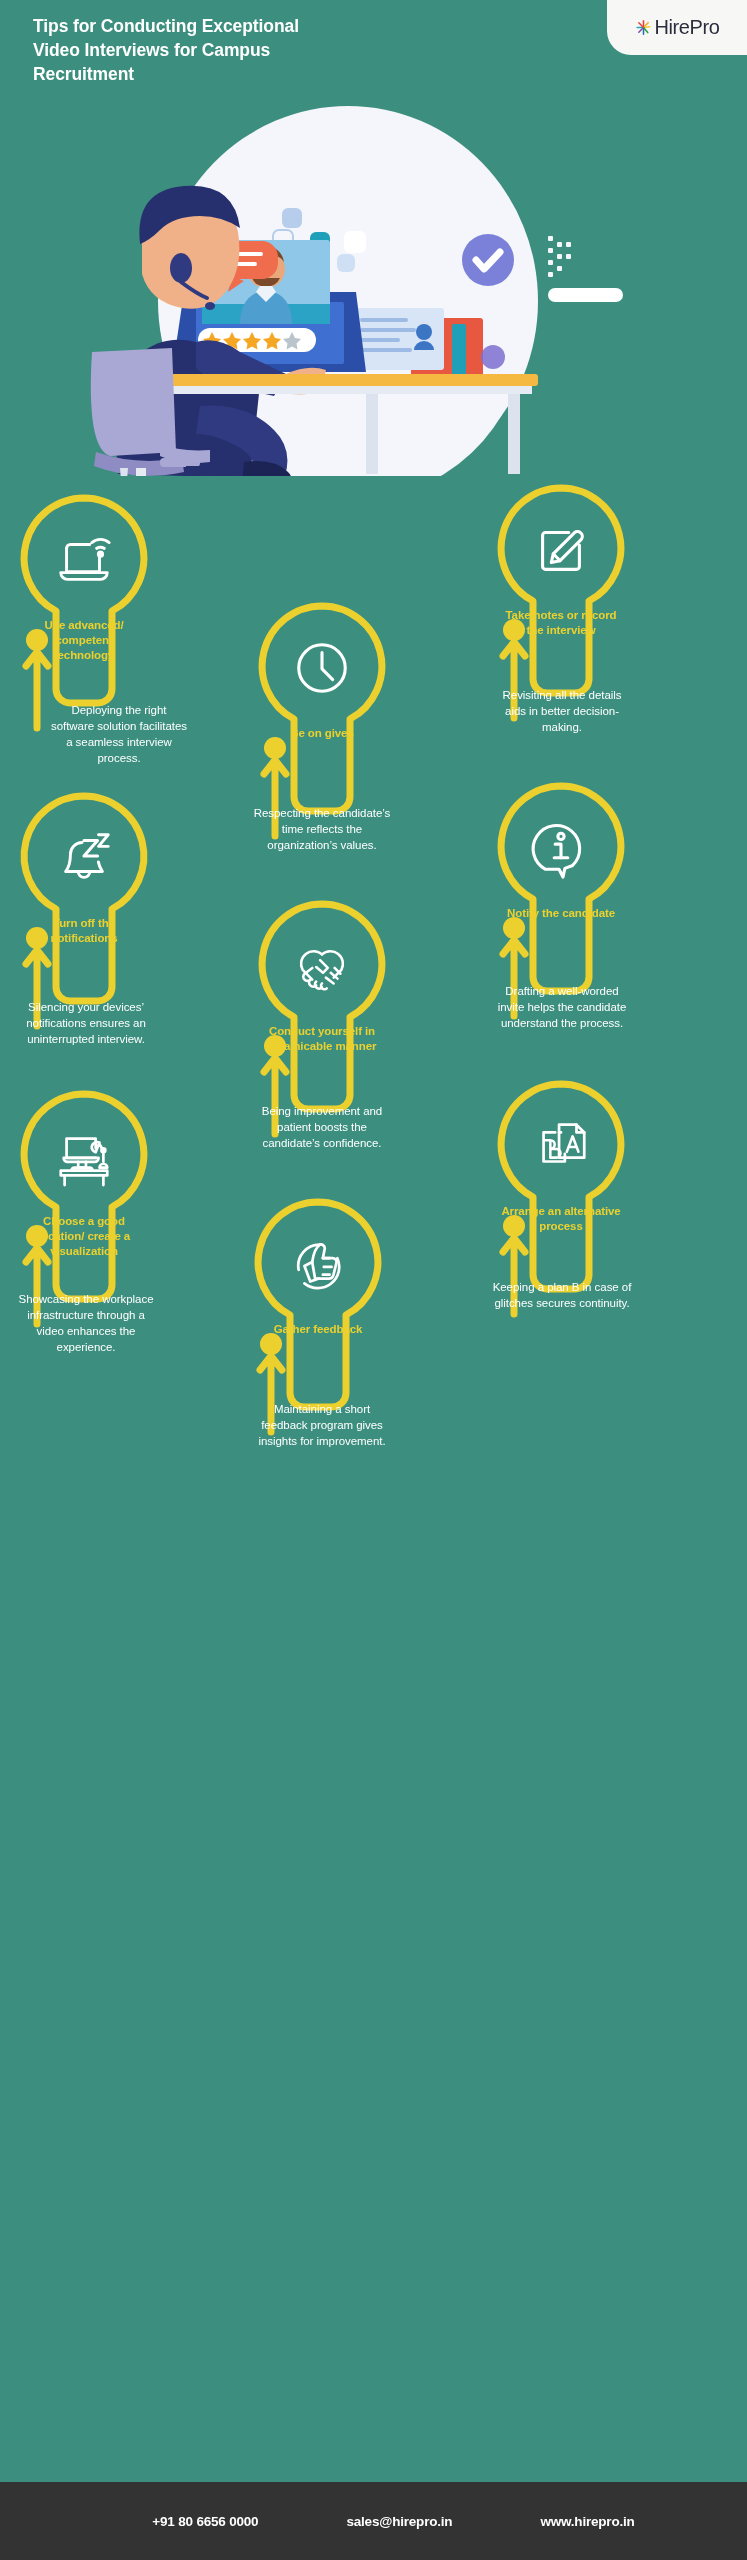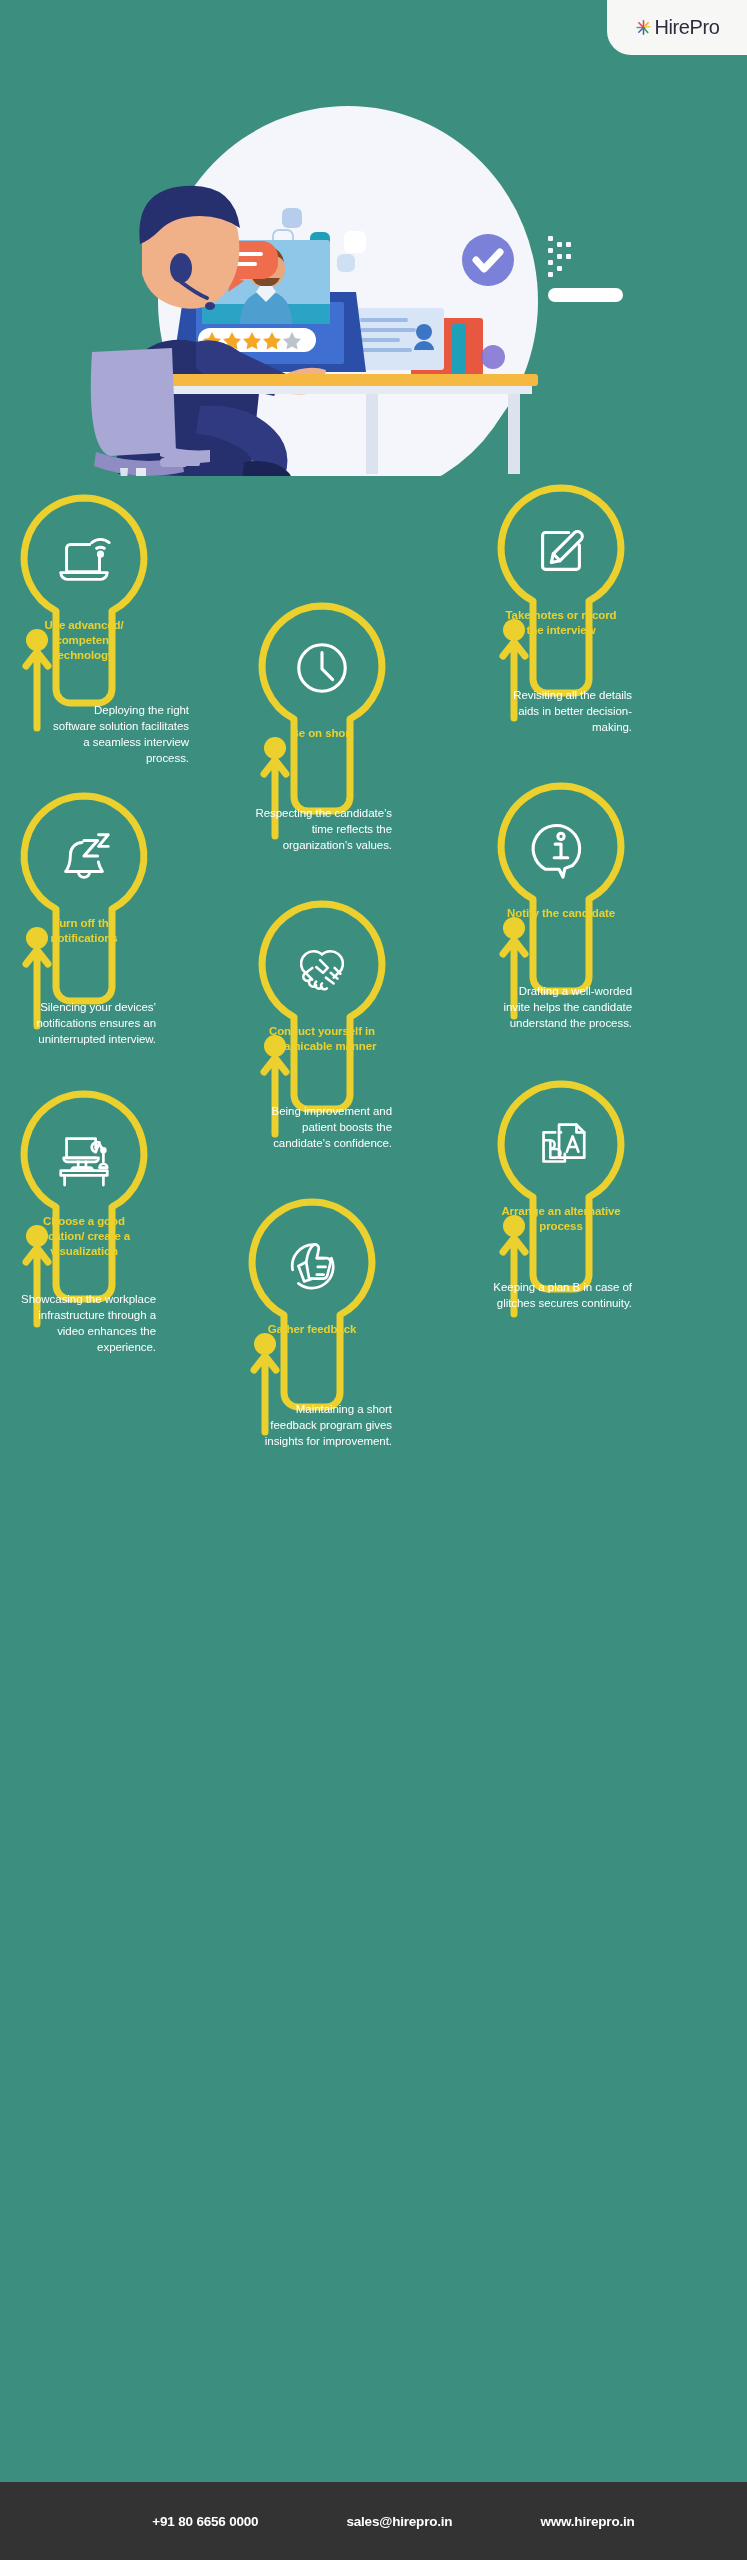--- a/index.html
+++ b/index.html
@@ -38,36 +38,37 @@
     position:absolute; left:0; top:24px; width:148px; height:88px;
     display:flex; align-items:center; justify-content:center;
   }
   .bulb .icon-wrap svg { position:static; width:62px; height:62px; }
   .bulb .blabel {
     position:absolute; left:14px; width:120px; top:126px;
     text-align:center; font-size:11.5px; font-weight:bold; color:#ecd12e;
     line-height:1.32; letter-spacing:-.1px;
   }
   .desc {
-    position:absolute; text-align:right; color:#ffffff;
+    position:absolute; text-align:center; color:#ffffff;
     font-size:11.5px; line-height:1.38; letter-spacing:-.05px;
   }
 
   
   .footer {
     position:absolute; left:0; bottom:0; width:747px; height:78px;
     background:#333333; display:flex; align-items:center; justify-content:center; gap:0;padding-left:40px;
   }
   .footer .fitem { color:#ffffff; font-size:13.5px; font-weight:bold; letter-spacing:-.2px; }
   .footer .sp1 { width:88px; } .footer .sp2 { width:88px; }
 </style>
 </head>
 <body>
 
 <div class="header">
+  <div class="title">Tips for Conducting Exceptional Video Interviews for Campus Recruitment</div>
   <div class="logo-plate">
     <svg class="logo-mark" viewBox="0 0 40 40">
       <g stroke-width="3.6" stroke-linecap="round">
         <line x1="20" y1="20" x2="20" y2="4" stroke="#e8413a"></line>
         <line x1="20" y1="20" x2="31" y2="9" stroke="#f5a623"></line>
         <line x1="20" y1="20" x2="35" y2="18" stroke="#f2d02c"></line>
         <line x1="20" y1="20" x2="30" y2="32" stroke="#2f9e44"></line>
         <line x1="20" y1="20" x2="20" y2="36" stroke="#1f6fb5"></line>
         <line x1="20" y1="20" x2="9" y2="31" stroke="#7b4fa8"></line>
         <line x1="20" y1="20" x2="5" y2="20" stroke="#2aa3c4"></line>
@@ -245,21 +246,21 @@
     <path d="M74 6 a60 60 0 0 1 28 113 l0 78 a14 14 0 0 1 -14 14 l-28 0 a14 14 0 0 1 -14 -14 l0 -78 A60 60 0 0 1 74 6 Z" fill="none" stroke="#ecd12e" stroke-width="7" stroke-linejoin="round"></path>
     <circle cx="27" cy="148" r="11" fill="#ecd12e"></circle>
     <path d="M27 236 L27 168 M27 160 l-11 14 M27 160 l11 14" stroke="#ecd12e" stroke-width="7" fill="none" stroke-linecap="round"></path>
   </svg>
   <div class="icon-wrap">
     <svg viewBox="0 0 64 64" fill="none" stroke="#ffffff" stroke-width="3.2" stroke-linecap="round" stroke-linejoin="round">
       <circle cx="32" cy="32" r="24"></circle>
       <path d="M32 16 L32 33 L43 44"></path>
     </svg>
   </div>
-  <div class="blabel">Be on short</div>
+  <div class="blabel">Be on gives</div>
 </div>
 <div class="desc" style="left:252px; top:806px; width:140px;">Respecting the candidate’s time reflects the organization’s values.</div>
 
 <div class="bulb" style="left:10px; top:790px;">
   <svg viewBox="0 0 148 222">
     <path d="M74 6 a60 60 0 0 1 28 113 l0 78 a14 14 0 0 1 -14 14 l-28 0 a14 14 0 0 1 -14 -14 l0 -78 A60 60 0 0 1 74 6 Z" fill="none" stroke="#ecd12e" stroke-width="7" stroke-linejoin="round"></path>
     <circle cx="27" cy="148" r="11" fill="#ecd12e"></circle>
     <path d="M27 236 L27 168 M27 160 l-11 14 M27 160 l11 14" stroke="#ecd12e" stroke-width="7" fill="none" stroke-linecap="round"></path>
   </svg>
   <div class="icon-wrap">
@@ -352,21 +353,21 @@
       <path d="M30 10 l18 0 8 8 0 26 -26 0 Z"></path>
       <path d="M48 10 l0 8 8 0"></path>
       <path d="M38 38 l6 -16 6 16 M40 33 l8 0" stroke-width="2.6"></path>
       <path d="M19 26 l0 18 6 0 a4.5 4.5 0 0 0 0 -9 l-6 0 a4.5 4.5 0 0 0 0 -9 l-6 0" transform="translate(2,0)" stroke-width="2.6"></path>
     </svg>
   </div>
   <div class="blabel">Arrange an alternative process</div>
 </div>
 <div class="desc" style="left:492px; top:1280px; width:140px;">Keeping a plan B in case of glitches secures continuity.</div>
 
-<div class="bulb" style="left:238px; top:1196px;">
+<div class="bulb" style="left:244px; top:1196px;">
   <svg viewBox="0 0 148 222">
     <path d="M74 6 a60 60 0 0 1 28 113 l0 78 a14 14 0 0 1 -14 14 l-28 0 a14 14 0 0 1 -14 -14 l0 -78 A60 60 0 0 1 74 6 Z" fill="none" stroke="#ecd12e" stroke-width="7" stroke-linejoin="round"></path>
     <circle cx="27" cy="148" r="11" fill="#ecd12e"></circle>
     <path d="M27 236 L27 168 M27 160 l-11 14 M27 160 l11 14" stroke="#ecd12e" stroke-width="7" fill="none" stroke-linecap="round"></path>
   </svg>
   <div class="icon-wrap">
     <svg viewBox="0 0 64 64" fill="none" stroke="#ffffff" stroke-width="2.8" stroke-linecap="round" stroke-linejoin="round">
       <path d="M12 38 a22 22 0 0 1 22 -26 M52 26 a22 22 0 0 1 -34 26"></path>
       <path d="M26 30 q2 -14 8 -18 a4 4 0 0 1 5 4 l-2 10 10 0 a4 4 0 0 1 4 5 l-3 12 a5 5 0 0 1 -5 4 l-14 0 Z"></path>
       <path d="M26 30 l-8 4 6 16 9 -3"></path>

